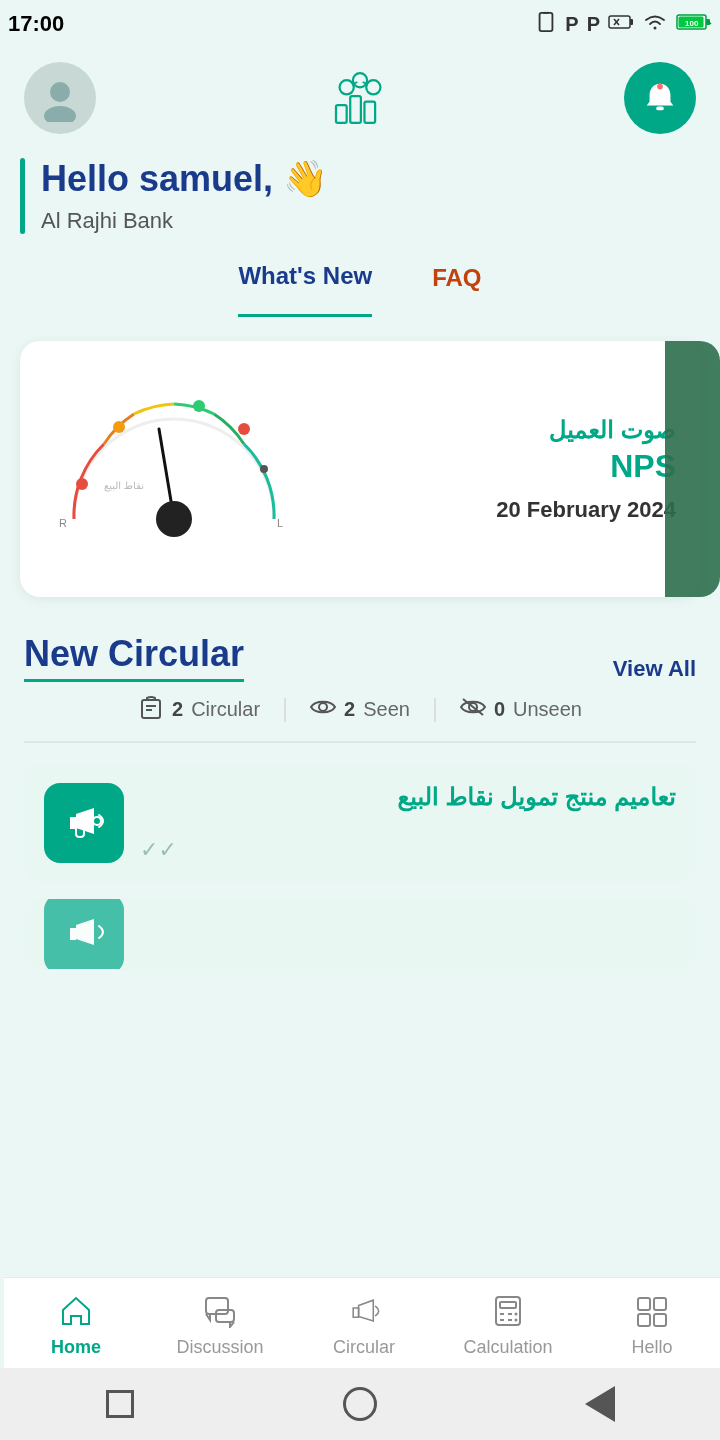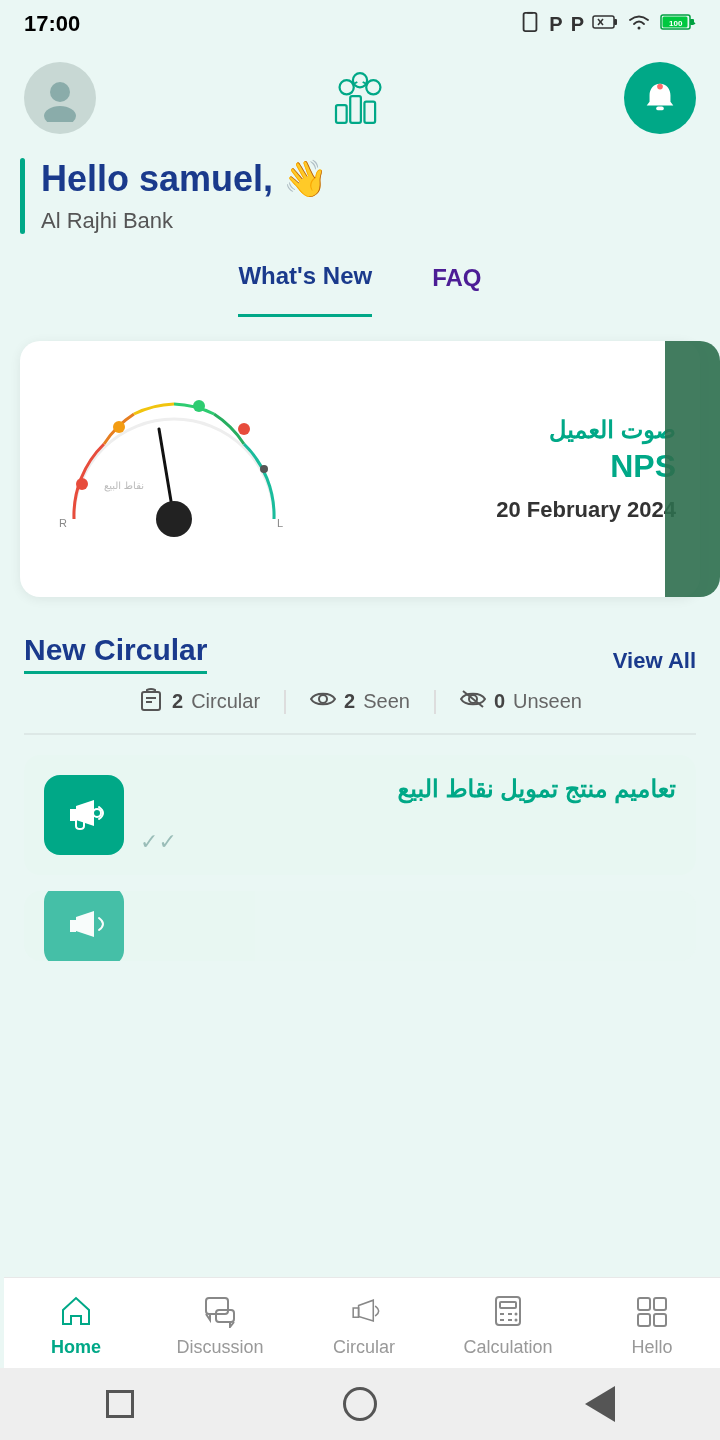--- a/index.html
+++ b/index.html
@@ -11,21 +11,21 @@
       font-family: -apple-system, BlinkMacSystemFont, 'Segoe UI', Arial, sans-serif;
       position: relative;
       overflow-x: hidden;
     }
 
     
     .status-bar {
       display: flex;
       align-items: center;
       justify-content: space-between;
-      padding: 8px 24px;
+      padding: 8px 8px;
       background: #eaf7f4;
       height: 48px;
     }
     .status-time {
       font-size: 22px;
       font-weight: 600;
       color: #000;
     }
     .status-icons {
       display: flex;
@@ -112,21 +112,21 @@
       padding-bottom: 24px;
       cursor: pointer;
       border: none;
       background: transparent;
     }
     .tab.active {
       color: #1a3a8c;
       border-bottom: 3px solid #00a887;
     }
     .tab.inactive {
-      color: #4c1d95;
+      color: #c2410c;
     }
 
     
     .carousel-container {
       padding: 0 20px;
       margin-bottom: 36px;
       position: relative;
     }
     .carousel-card {
       background: white;
@@ -490,21 +490,21 @@
         <div class="card-date">20 February 2024</div>
       </div>
     </div>
 
     <div style="position:absolute; right:0; top:0; width:55px; height:100%; background:#2d6e4e; border-radius:0 20px 20px 0; opacity:0.9;"></div>
   </div>
 
   <div class="section">
     <div class="section-header">
       <div style="border-bottom: 3px solid #00a887; padding-bottom:4px;">
-        <span style="font-size:30px; font-weight:800; color:#1a3a8c;">New Circular</span>
+        <span style="font-size:36px; font-weight:800; color:#1a3a8c;">New Circular</span>
       </div>
       <button class="view-all-btn">View All</button>
     </div>
 
     <div class="circular-stats">
       <div class="stat-item">
         <span>
           <svg width="26" height="26" viewBox="0 0 26 26" fill="none" stroke="#555" stroke-width="2">
             <rect x="4" y="6" width="18" height="18" rx="2"></rect>
             <path d="M9 6 V4 Q13 2 17 4 V6"></path>

